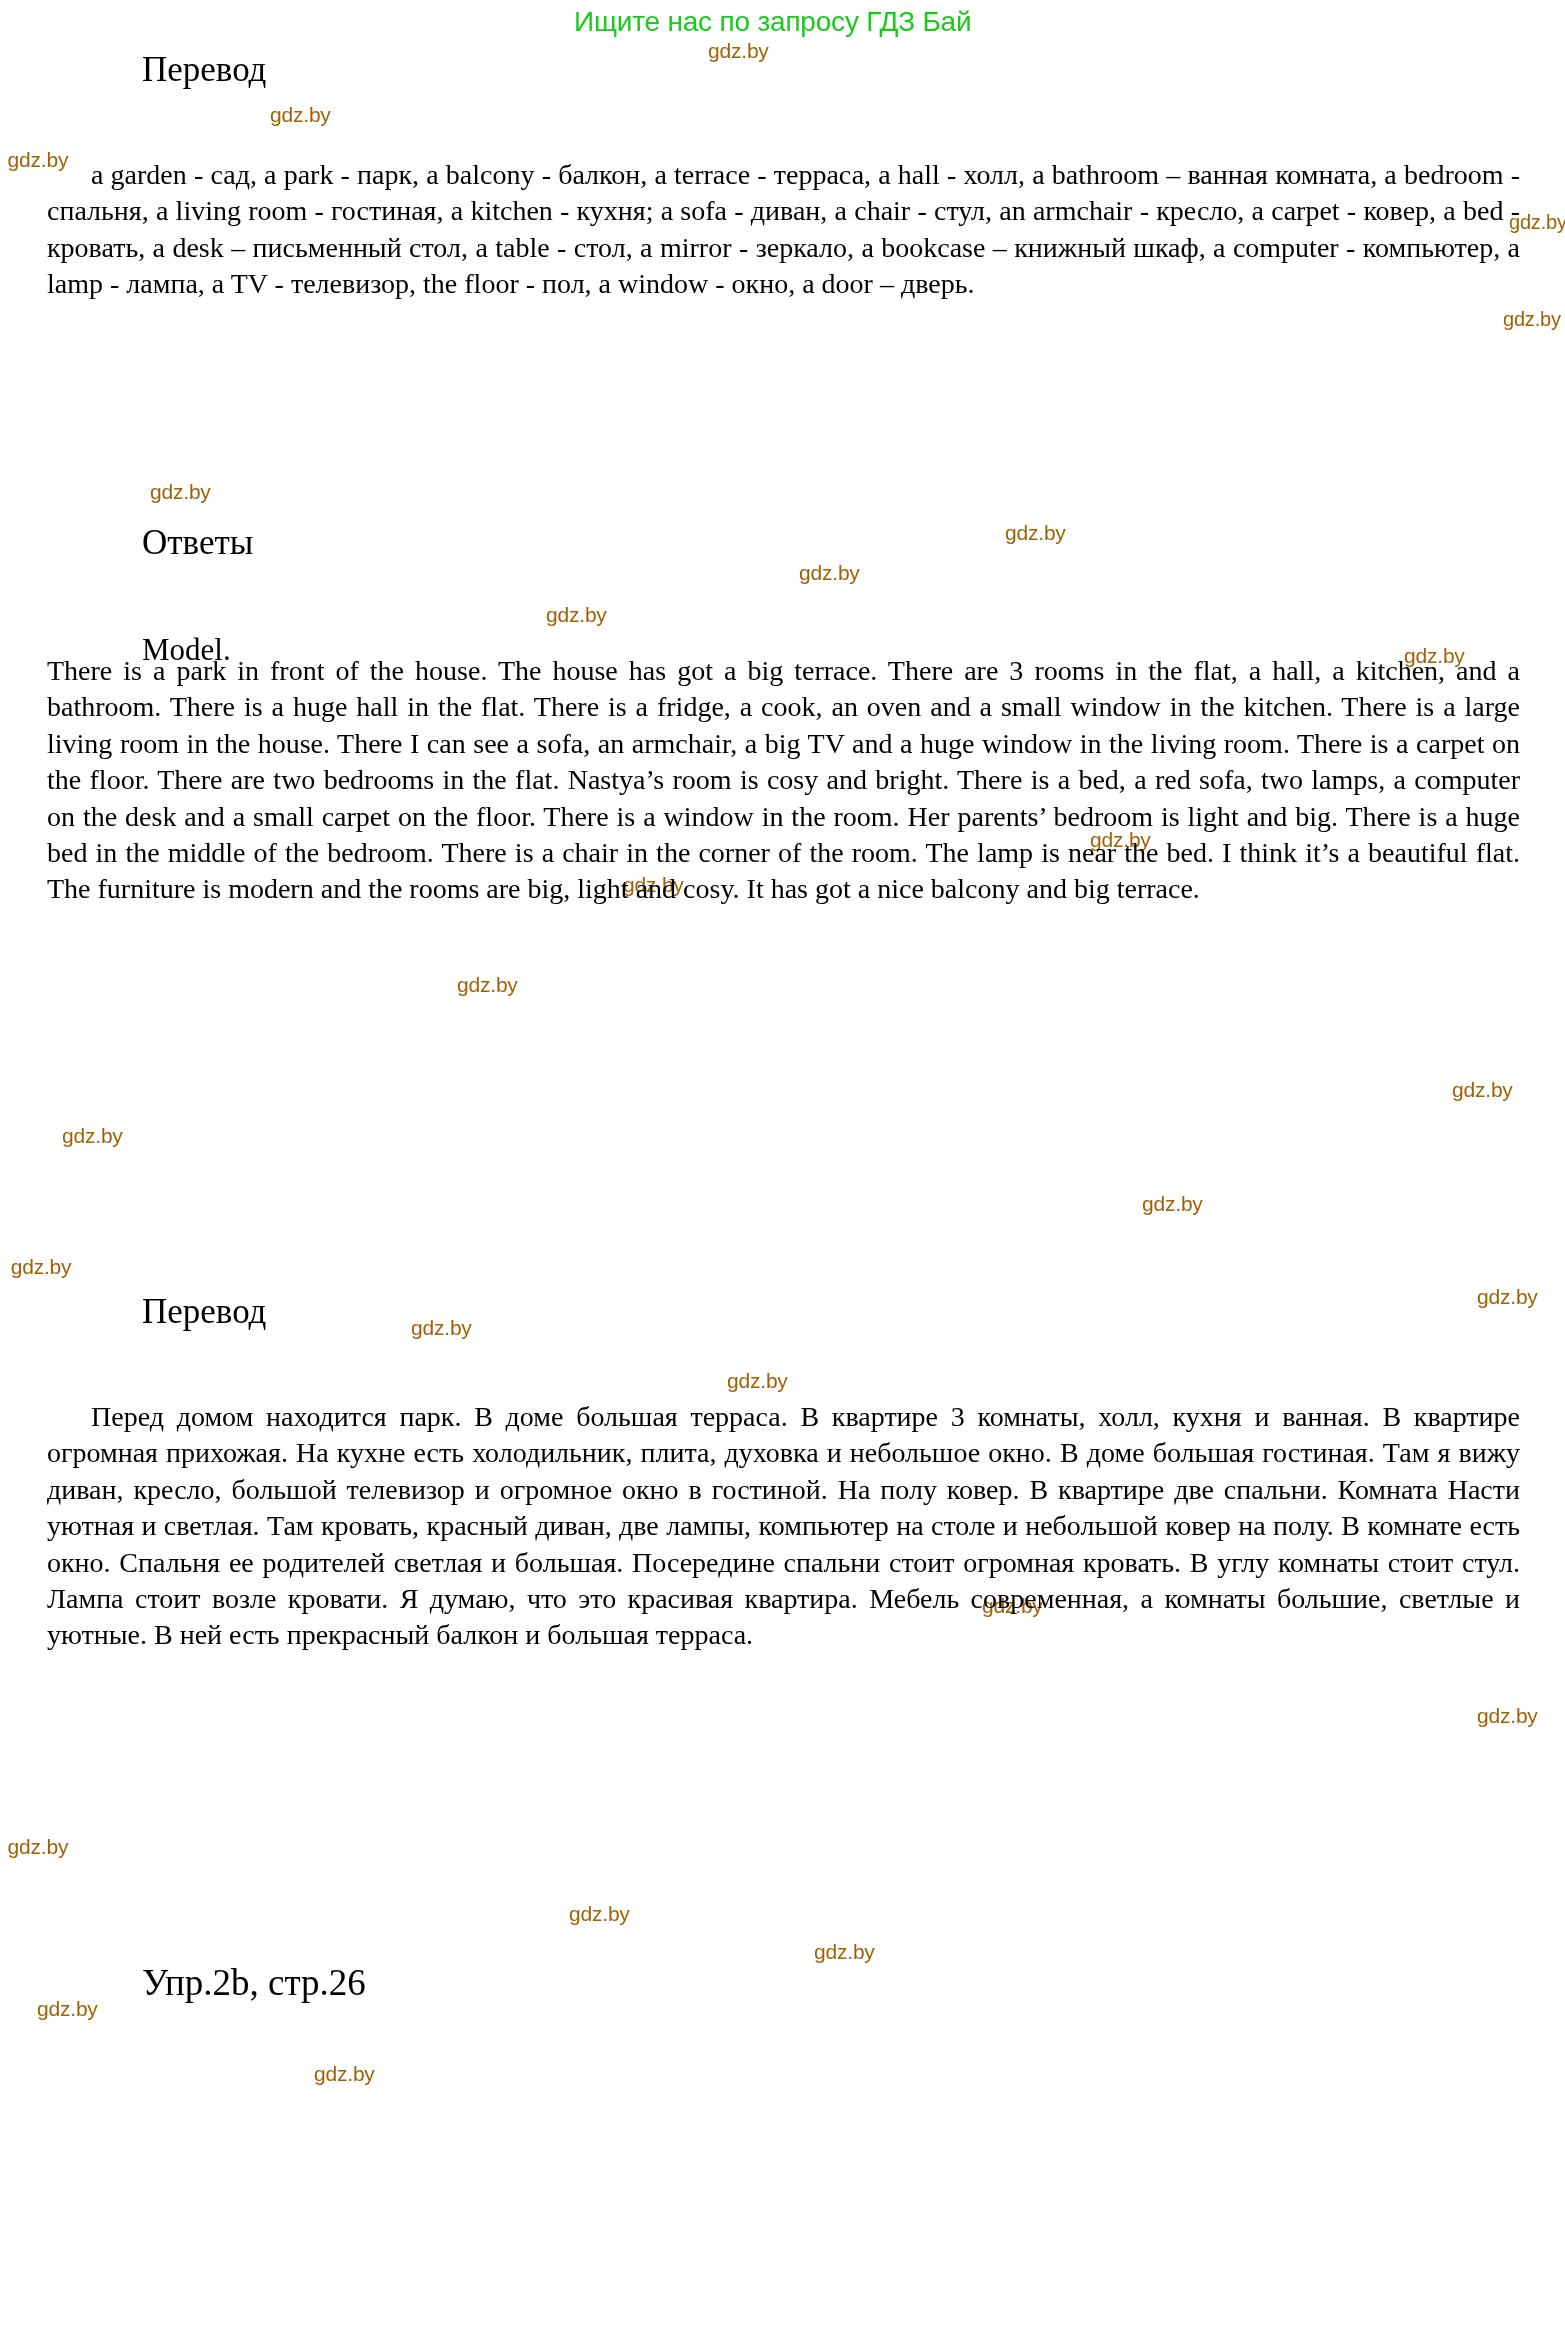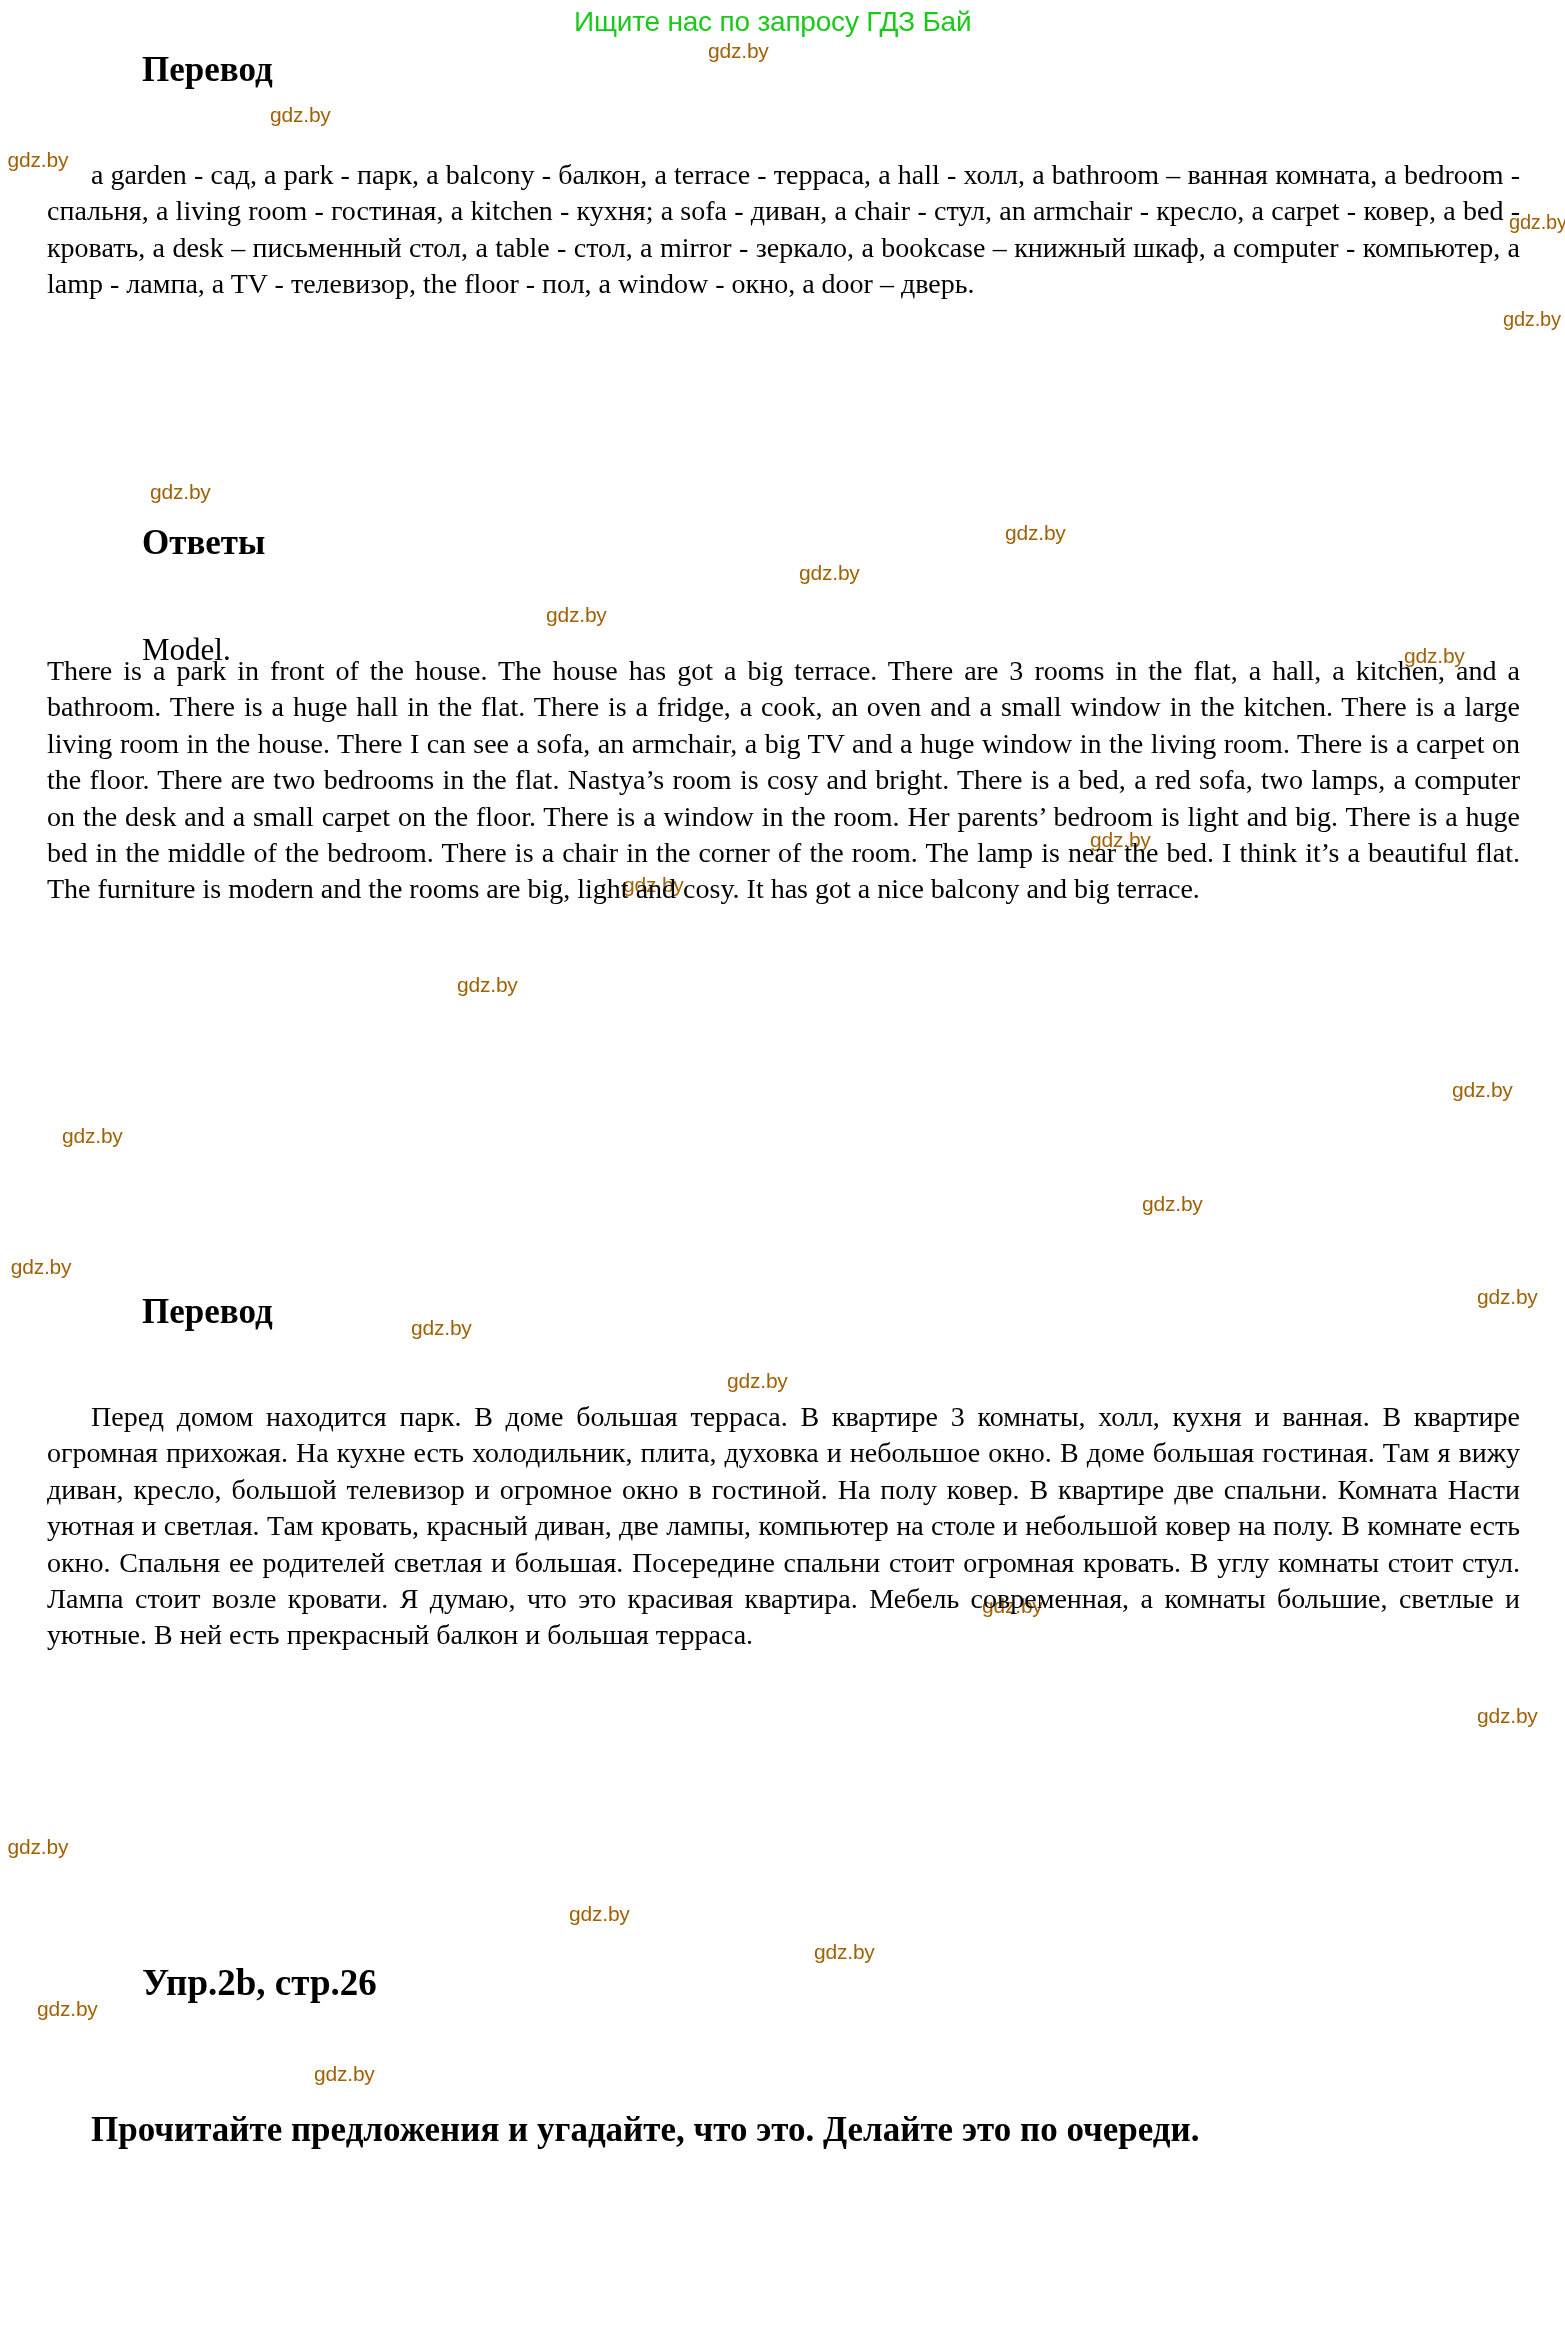--- a/index.html
+++ b/index.html
@@ -49,21 +49,21 @@
   }
 
   
   .blk {
     position: absolute;
     text-align: justify;
   }
   .heading {
     position: absolute;
     font-family: "Liberation Serif", "DejaVu Serif", serif;
-    font-weight: bold;
+    font-weight: normal;
     font-size: 35px;
     line-height: 1.05;
     white-space: nowrap;
   }
   .para {
     font-family: "Liberation Serif", "DejaVu Serif", serif;
     font-size: 28px;
     line-height: 1.30;
     text-align: justify;
     text-justify: inter-word;
@@ -143,22 +143,19 @@
   </div>
 
   <div class="heading" style="left:142px; top:1294px;">Перевод</div>
 
   <div class="blk" style="left:47px; top:1399px; width:1473px;">
     <p class="para para-ind">Перед домом находится парк. В доме большая терраса. В квартире 3 комнаты, холл, кухня и ванная. В квартире огромная прихожая. На кухне есть холодильник, плита, духовка и небольшое окно. В доме большая гостиная. Там я вижу диван, кресло, большой телевизор и огромное окно в гостиной. На полу ковер. В квартире две спальни. Комната Насти уютная и светлая. Там кровать, красный диван, две лампы, компьютер на столе и небольшой ковер на полу. В комнате есть окно. Спальня ее родителей светлая и большая. Посередине спальни стоит огромная кровать. В углу комнаты стоит стул. Лампа стоит возле кровати. Я думаю, что это красивая квартира. Мебель современная, а комнаты большие, светлые и уютные. В ней есть прекрасный балкон и большая терраса.</p>
   </div>
 
   <div class="heading" style="left:142px; top:1964px; font-size:37px;">Упр.2b, стр.26</div>
 
-  <div class="blk" style="left:47px; top:2108px; width:1473px;">
-    <p class="bold-instr">Прочитайте предложения и угадайте, что это. Делайте это по очереди.</p>
-  </div>
 
   <div class="heading" style="left:142px; top:2249px;">Ответы</div>
 
   <div class="wm-footer" style="left:601px; top:2308px;">gdz by  //  гдз бай  //  гдз by</div>
 
 </div>
 
 
 </body></html>

